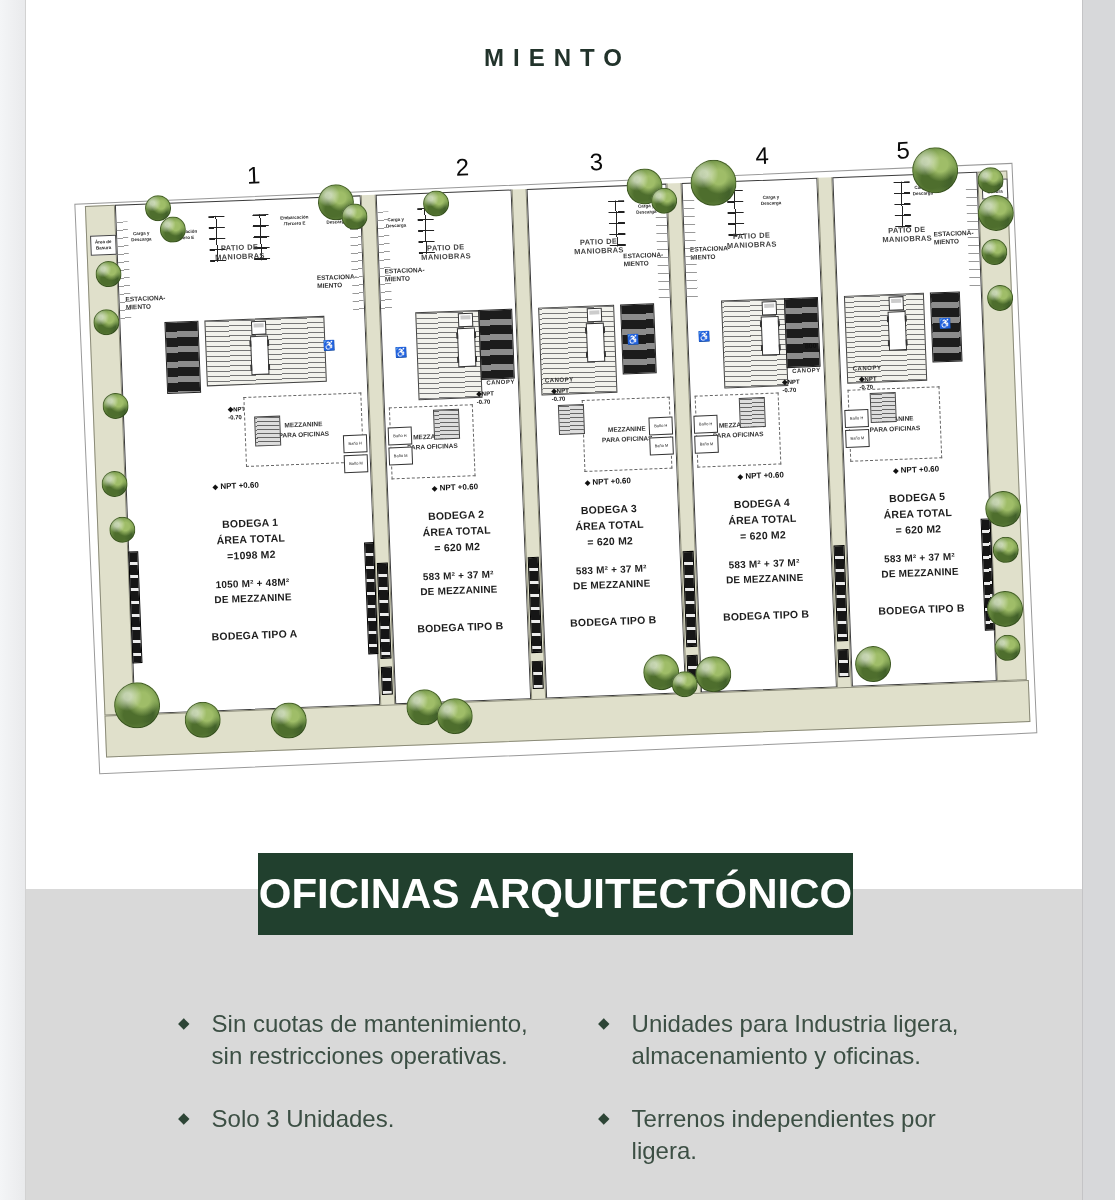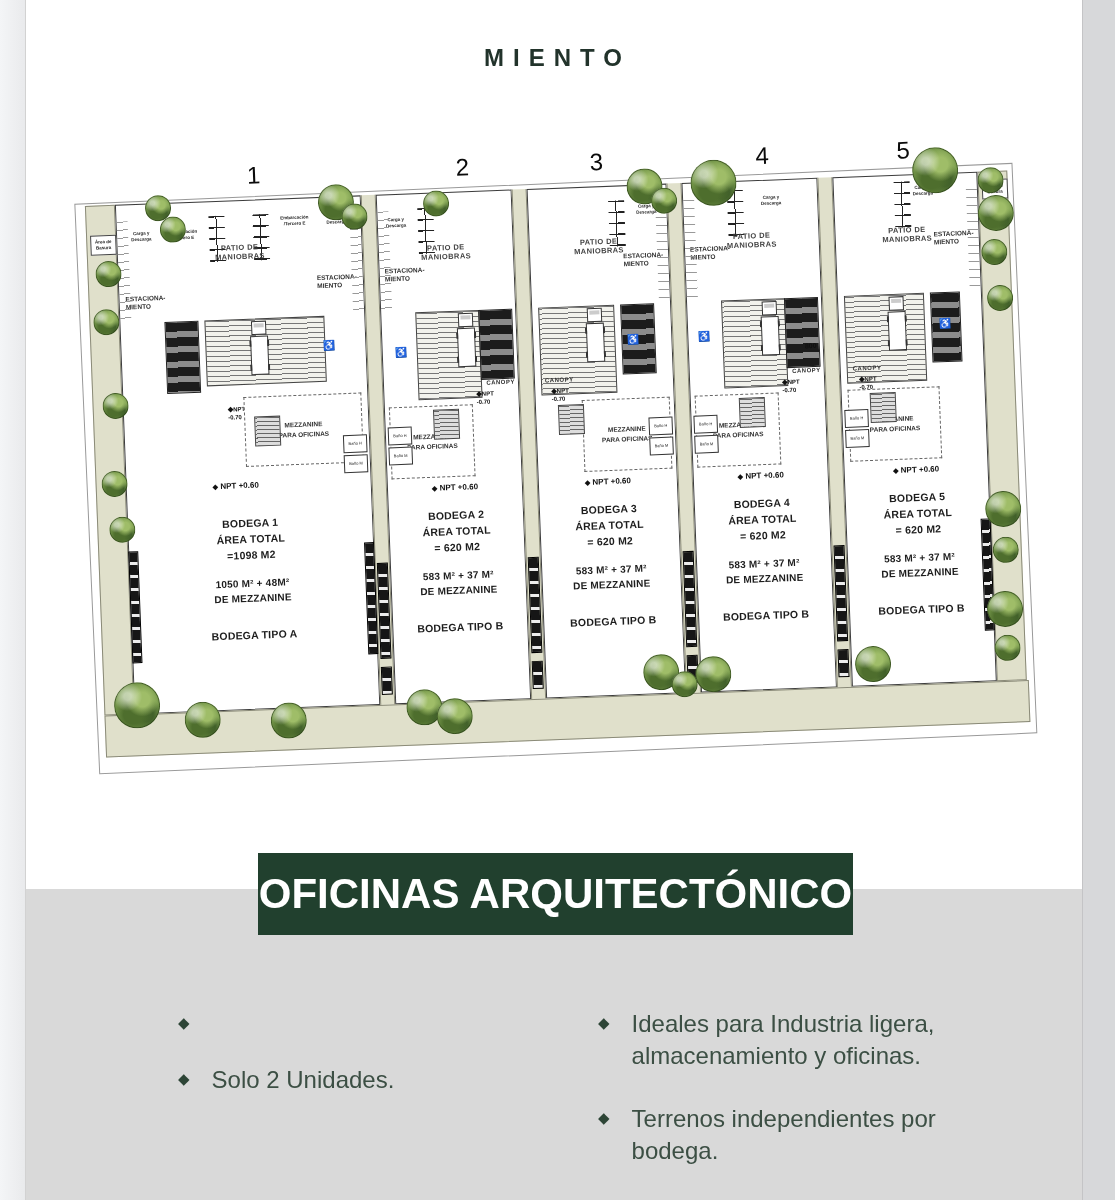--- a/index.html
+++ b/index.html
@@ -519,29 +519,30 @@
   </div>
 </div>
 
 <div class="banner">
   <div class="banner-text">OFICINAS ARQUITECTÓNICO</div>
 </div>
 
 <div class="features left">
   <div class="feat">
     <span class="bullet">◆</span>
+    <span class="txt">Sin cuotas de mantenimiento, sin restricciones operativas.</span>
   </div>
   <div class="feat">
     <span class="bullet">◆</span>
-    <span class="txt">Solo 2 Unidades.</span>
+    <span class="txt">Solo 3 Unidades.</span>
   </div>
 </div>
 
 <div class="features right">
   <div class="feat">
     <span class="bullet">◆</span>
-    <span class="txt">Ideales para Industria ligera, almacenamiento y oficinas.</span>
+    <span class="txt">Unidades para Industria ligera, almacenamiento y oficinas.</span>
   </div>
   <div class="feat">
     <span class="bullet">◆</span>
-    <span class="txt">Terrenos independientes por bodega.</span>
+    <span class="txt">Terrenos independientes por ligera.</span>
   </div>
 </div>
 
 </body></html>

